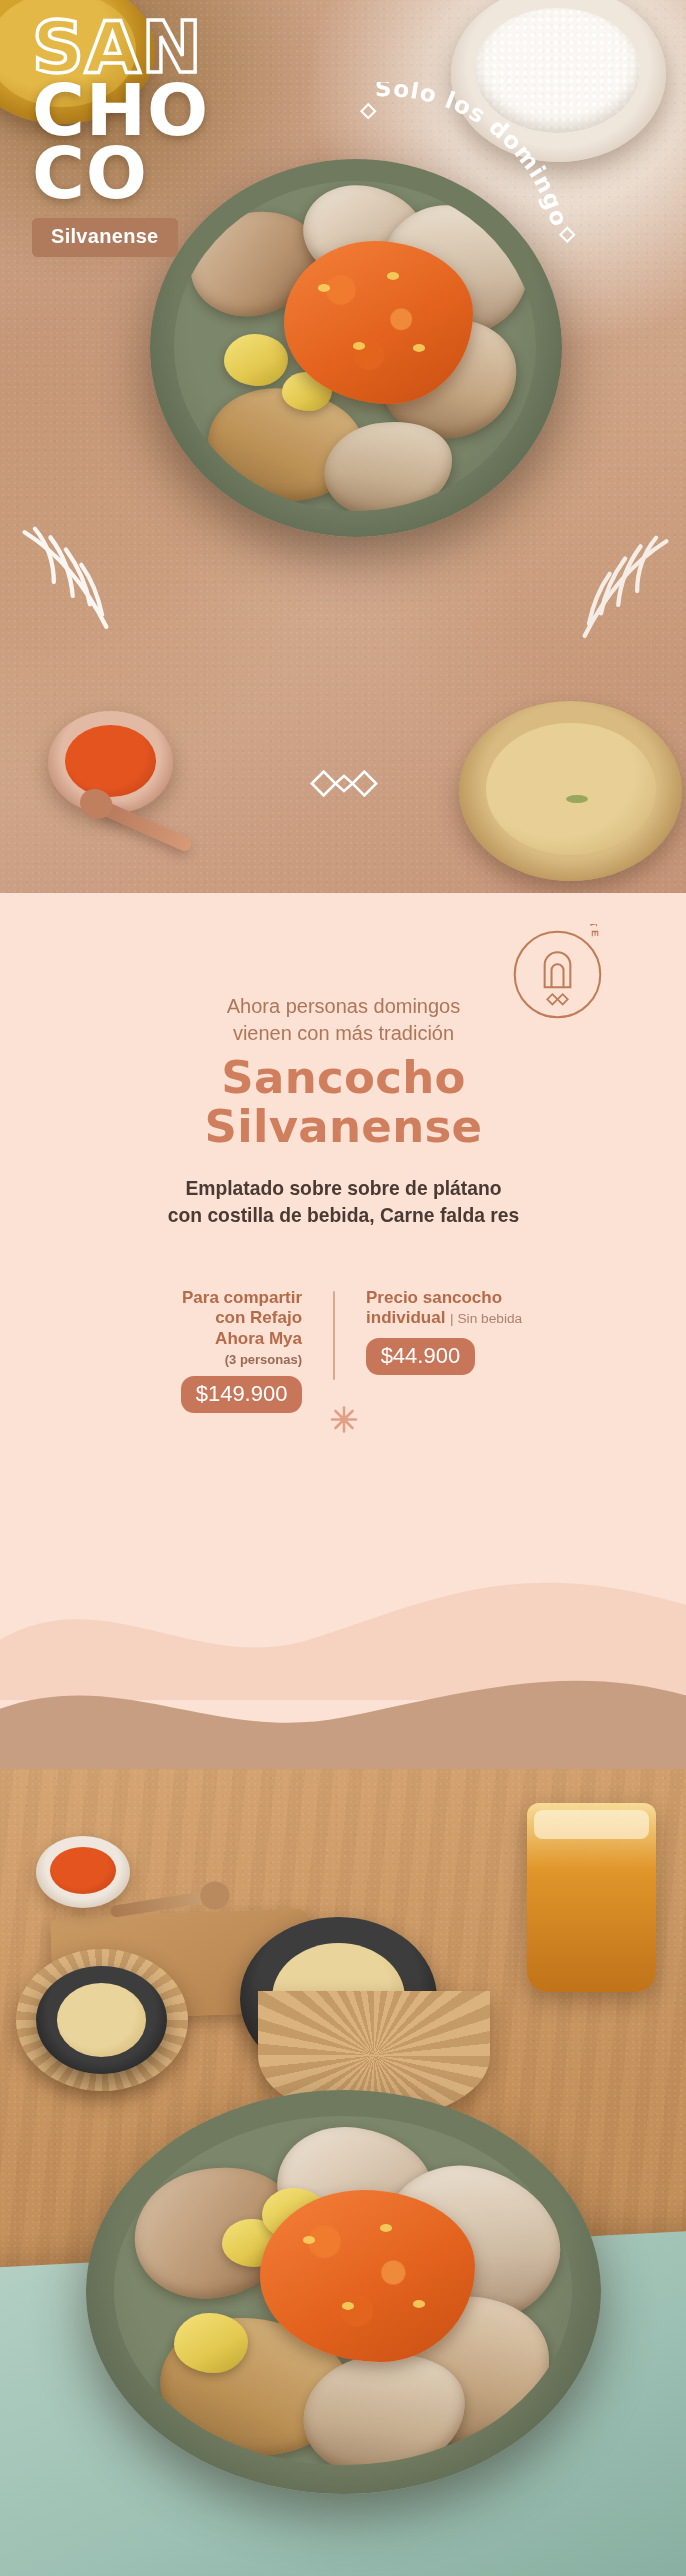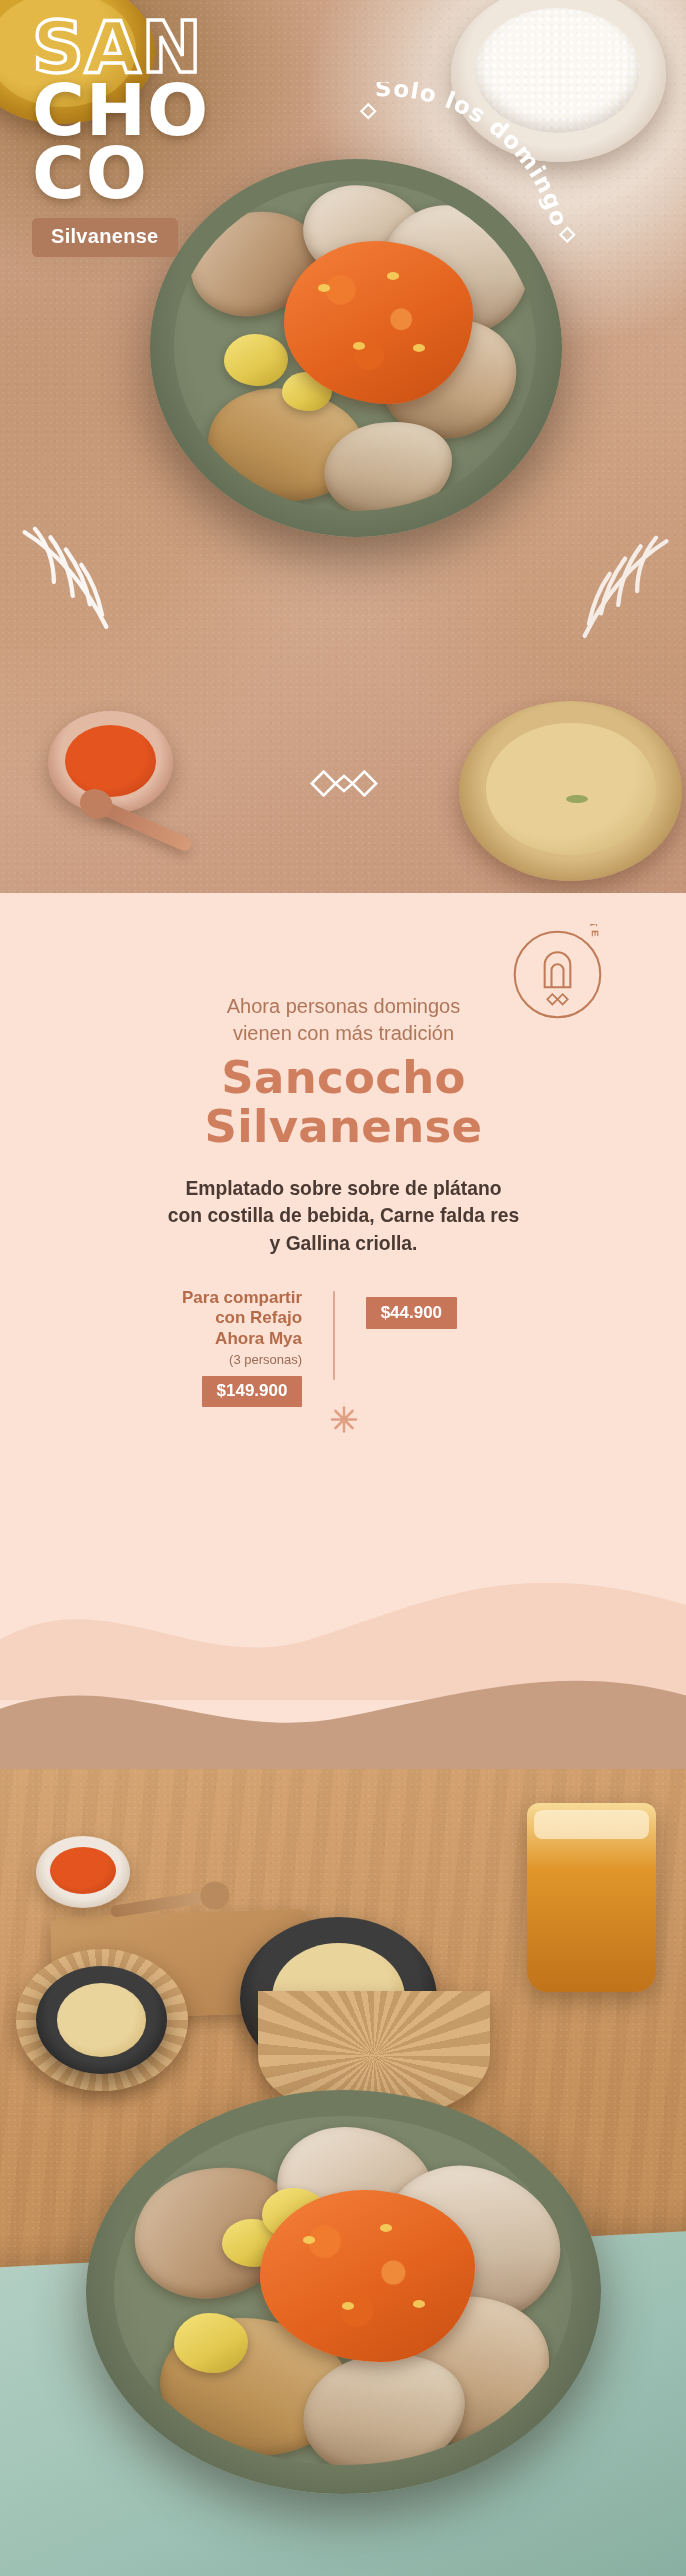--- a/index.html
+++ b/index.html
@@ -278,36 +278,36 @@
   }
   .price-head {
     color: #b56b49;
     font-size: 17px;
     font-weight: 700;
     line-height: 1.2;
   }
   .price-sub {
     color: #9b6a55;
     font-size: 13px;
-    font-weight: 400;
+    font-weight: 700;
     margin-top: 2.6px;
   }
   .price-sub-inline {
     color: #b08170;
     font-size: 13.7px;
     font-weight: 400;
   }
   .price-pill {
     display: inline-block;
     background: #c8765a;
     color: #ffffff;
-    font-size: 17px;
-    font-weight: 700;
+    font-size: 22px;
+    font-weight: 400;
     padding: 5.2px 14.6px 6px;
-    border-radius: 1px;
+    border-radius: 13px;
     margin-top: 9.4px;
   }
   .asterisk-orn {
     position: absolute;
     left: 50%; transform: translateX(-50%);
     top: 512px;
     width: 29px; height: 29px;
   }
 
   
@@ -520,37 +520,43 @@
     </div>
 
     <h1 class="mid-title">
       <span>Sancocho</span><br>
       <span>Silvanense</span>
     </h1>
 
     <div class="mid-desc">
       <div>Emplatado sobre sobre de plátano</div>
       <div>con costilla de bebida, Carne falda res</div>
-      <div>y Gallina criolla.</div>
     </div>
 
     <div class="price-cols">
       <div class="divider-v"></div>
 
       <div class="col-left">
         <div class="price-head">
           <div>Para compartir</div>
           <div>con Refajo</div>
           <div>Ahora Mya</div>
         </div>
         <div class="price-sub">(3 personas)</div>
         <div class="price-pill">$149.900</div>
       </div>
 
       <div class="col-right">
+        <div class="price-head">
+          <div>Precio sancocho</div>
+          <div>
+            <span>individual</span>
+            <span class="price-sub-inline">| Sin bebida</span>
+          </div>
+        </div>
         <div class="price-pill">$44.900</div>
       </div>
     </div>
 
     <svg class="asterisk-orn" viewBox="0 0 34 34">
       <g stroke="#e0a086" stroke-width="3" stroke-linecap="round">
         <path d="M17 3 L17 31"></path>
         <path d="M3 17 L31 17"></path>
         <path d="M7 7 L27 27"></path>
         <path d="M27 7 L7 27"></path>

